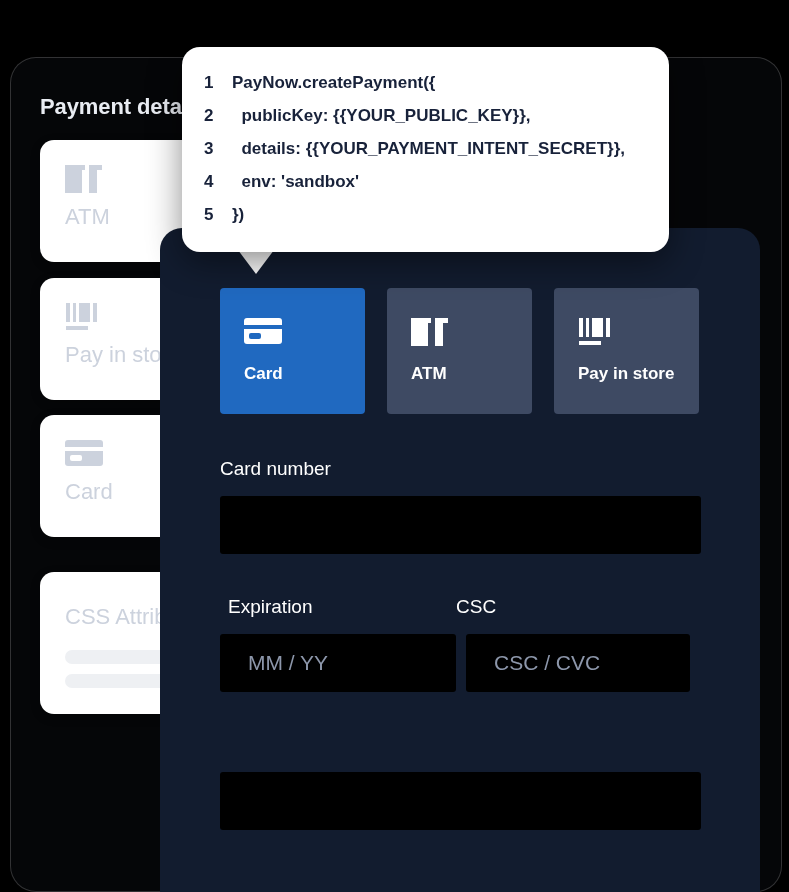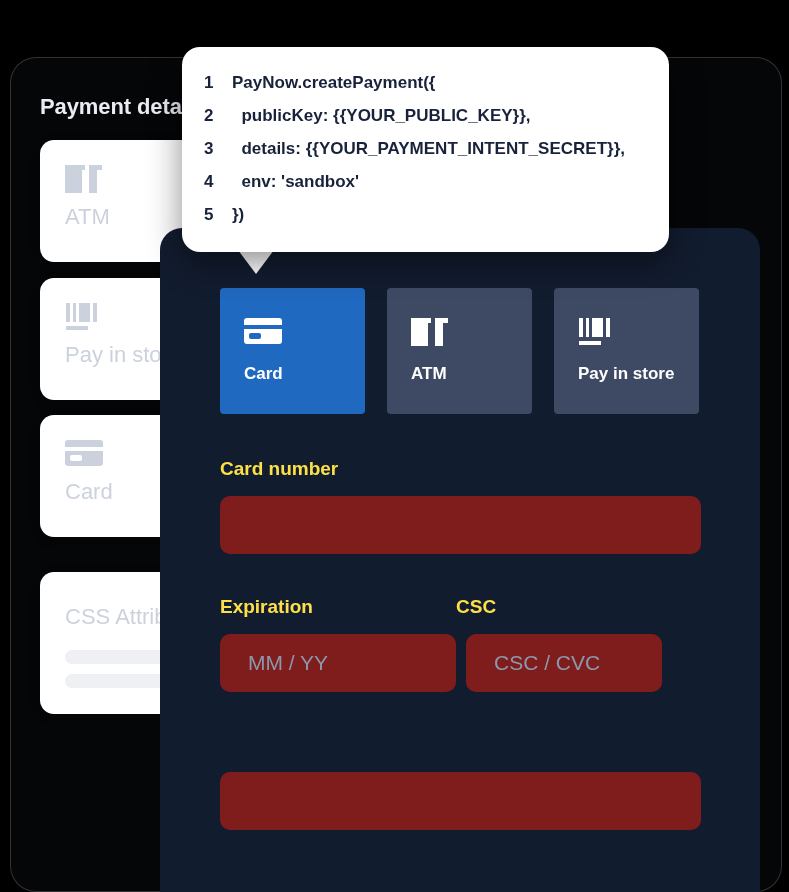--- a/index.html
+++ b/index.html
@@ -146,47 +146,47 @@
     font-size: 17px;
     font-weight: bold;
     color: #ffffff;
     white-space: nowrap;
   }
 
   
   .field-label {
     position: absolute;
     font-size: 19px;
-    font-weight: bold;
-    color: #fde047;
+    font-weight: normal;
+    color: #ffffff;
     white-space: nowrap;
   }
   .field-box {
     position: absolute;
-    background: #7f1d1d;
-    border-radius: 10px;
+    background: #000000;
+    border-radius: 3px;
   }
   .field-box .ph {
     position: absolute;
     left: 28px;
     top: 50%;
     transform: translateY(-50%);
     font-size: 21px;
     color: #8d97ab;
     white-space: nowrap;
   }
 
   .lb-cardnumber { left: 60px; top: 230px; }
   .bx-cardnumber { left: 60px; top: 268px; width: 481px; height: 58px; }
 
-  .lb-expiration { left: 60px; top: 368px; }
+  .lb-expiration { left: 68px; top: 368px; }
   .bx-expiration { left: 60px; top: 406px; width: 236px; height: 58px; }
 
   .lb-csc { left: 296px; top: 368px; }
-  .bx-csc { left: 306px; top: 406px; width: 196px; height: 58px; }
+  .bx-csc { left: 306px; top: 406px; width: 224px; height: 58px; }
 
   .lb-holder { left: 60px; top: 506px; }
   .bx-holder { left: 60px; top: 544px; width: 481px; height: 58px; }
 
   
   .tooltip {
     position: absolute;
     left: 182px;
     top: 47px;
     width: 487px;

